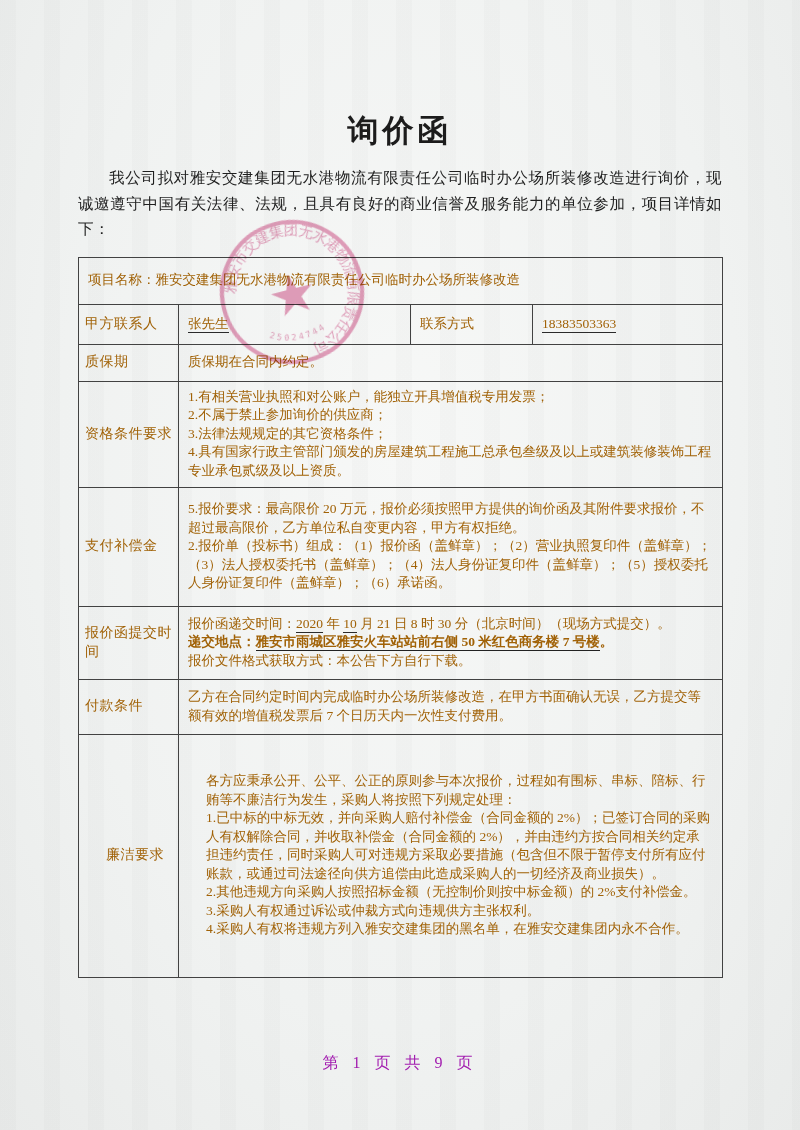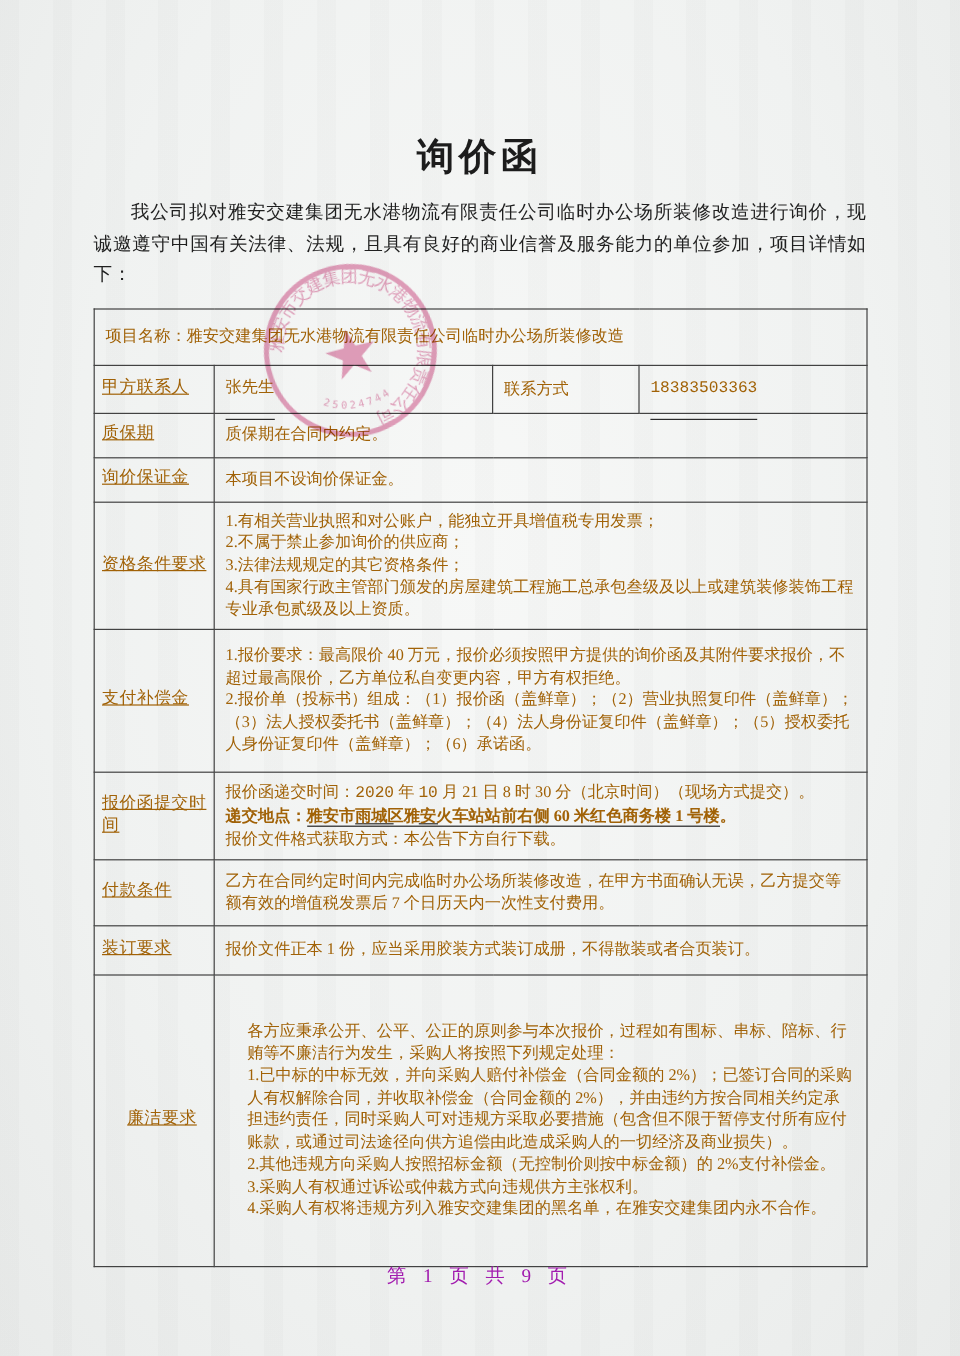--- a/index.html
+++ b/index.html
@@ -21,35 +21,35 @@
     font-size:15.5px;line-height:25.5px;letter-spacing:0.4px;text-align:justify;color:#1f1f1f;
   }
   table.inquiry{
     border-collapse:collapse;table-layout:fixed;width:644px;margin:15px 0 0 78px;
   }
   td{
     border:1.6px solid #424242;vertical-align:middle;
     padding:3px 9px;font-size:13.5px;line-height:18.5px;color:#a16207;
     word-break:break-all;
   }
-  td.lbl{font-size:14px;padding:3px 6px;letter-spacing:0.5px;text-align:justify;text-justify:inter-character;text-decoration:underline;}
+  td.lbl{font-size:14px;padding:3px 6px;letter-spacing:0.5px;text-align:justify;text-justify:inter-character;}
   tr.r1 td{height:40px;}
   tr.r2 td{height:32px;}
   tr.r3 td{height:33px;}
   tr.r4 td{height:52px;}
   tr.r5 td{height:30px;}
   tr.r6 td{height:30px;}
   tr.r7 td{height:99px;}
   tr.r8 td{height:112px;}
   tr.r9 td{height:66px;}
   tr.r10 td{height:48px;}
   tr.r11 td{height:34px;}
   tr.r12 td{height:210px;padding-left:27px;}
   tr.r12 td.content{padding-top:16px;padding-bottom:16px;}
-  .u{border-bottom:1.2px solid #2b2b2b;padding-bottom:17px;font-family:Liberation Mono, monospace;}
+  .u{border-bottom:1.2px solid #2b2b2b;padding-bottom:1px;}
   .addr{font-weight:bold;border-bottom:1.3px solid #222;padding-bottom:1px;}
   .bline{display:block;}
   .footer{
     position:absolute;left:0;top:1053px;width:100%;text-align:center;
     font-size:16px;letter-spacing:5px;color:#a21caf;
   }
   .stamp{
     position:absolute;left:204px;top:202px;width:176px;height:180px;
     color:#d4548a;opacity:0.55;transform:rotate(-14deg);
     mix-blend-mode:multiply;filter:blur(0.35px);pointer-events:none;
@@ -80,55 +80,47 @@
       <tr class="r3">
         <td class="lbl">甲方联系人</td>
         <td><span class="u">张先生</span></td>
         <td>联系方式</td>
         <td><span class="u">18383503363</span></td>
       </tr>
       <tr class="r5">
         <td class="lbl">质保期</td>
         <td colspan="3">质保期在合同内约定。</td>
       </tr>
-      <tr class="r6">
-        <td class="lbl">询价保证金</td>
-        <td colspan="3">本项目不设询价保证金。</td>
-      </tr>
       <tr class="r7">
         <td class="lbl">资格条件要求</td>
         <td colspan="3">
           <span class="bline">1.有相关营业执照和对公账户，能独立开具增值税专用发票；</span>
           <span class="bline">2.不属于禁止参加询价的供应商；</span>
           <span class="bline">3.法律法规规定的其它资格条件；</span>
           <span class="bline">4.具有国家行政主管部门颁发的房屋建筑工程施工总承包叁级及以上或建筑装修装饰工程专业承包贰级及以上资质。</span>
         </td>
       </tr>
       <tr class="r8">
         <td class="lbl">支付补偿金</td>
         <td colspan="3">
-          <span class="bline">1.报价要求：最高限价 40 万元，报价必须按照甲方提供的询价函及其附件要求报价，不超过最高限价，乙方单位私自变更内容，甲方有权拒绝。</span>
+          <span class="bline">5.报价要求：最高限价 20 万元，报价必须按照甲方提供的询价函及其附件要求报价，不超过最高限价，乙方单位私自变更内容，甲方有权拒绝。</span>
           <span class="bline">2.报价单（投标书）组成：（1）报价函（盖鲜章）；（2）营业执照复印件（盖鲜章）；（3）法人授权委托书（盖鲜章）；（4）法人身份证复印件（盖鲜章）；（5）授权委托人身份证复印件（盖鲜章）；（6）承诺函。</span>
         </td>
       </tr>
       <tr class="r9">
         <td class="lbl">报价函提交时间</td>
         <td colspan="3">
           <span class="bline"><span>报价函递交时间：</span><span class="u">2020</span><span> 年 </span><span class="u">10</span><span> 月 21 日 8 时 30 分（北京时间）（现场方式提交）。</span></span>
-          <span class="bline"><span style="font-weight:bold">递交地点：</span><span class="addr">雅安市雨城区雅安火车站站前右侧 60 米红色商务楼 1 号楼</span><span style="font-weight:bold">。</span></span>
+          <span class="bline"><span style="font-weight:bold">递交地点：</span><span class="addr">雅安市雨城区雅安火车站站前右侧 50 米红色商务楼 7 号楼</span><span style="font-weight:bold">。</span></span>
           <span class="bline">报价文件格式获取方式：本公告下方自行下载。</span>
         </td>
       </tr>
       <tr class="r10">
         <td class="lbl">付款条件</td>
         <td colspan="3">乙方在合同约定时间内完成临时办公场所装修改造，在甲方书面确认无误，乙方提交等额有效的增值税发票后 7 个日历天内一次性支付费用。</td>
-      </tr>
-      <tr class="r11">
-        <td class="lbl">装订要求</td>
-        <td colspan="3">报价文件正本 1 份，应当采用胶装方式装订成册，不得散装或者合页装订。</td>
       </tr>
       <tr class="r12">
         <td class="lbl">廉洁要求</td>
         <td colspan="3" class="content">
           <span class="bline">各方应秉承公开、公平、公正的原则参与本次报价，过程如有围标、串标、陪标、行贿等不廉洁行为发生，采购人将按照下列规定处理：</span>
           <span class="bline">1.已中标的中标无效，并向采购人赔付补偿金（合同金额的 2%）；已签订合同的采购人有权解除合同，并收取补偿金（合同金额的 2%），并由违约方按合同相关约定承担违约责任，同时采购人可对违规方采取必要措施（包含但不限于暂停支付所有应付账款，或通过司法途径向供方追偿由此造成采购人的一切经济及商业损失）。</span>
           <span class="bline">2.其他违规方向采购人按照招标金额（无控制价则按中标金额）的 2%支付补偿金。</span>
           <span class="bline">3.采购人有权通过诉讼或仲裁方式向违规供方主张权利。</span>
           <span class="bline">4.采购人有权将违规方列入雅安交建集团的黑名单，在雅安交建集团内永不合作。</span>
         </td>

